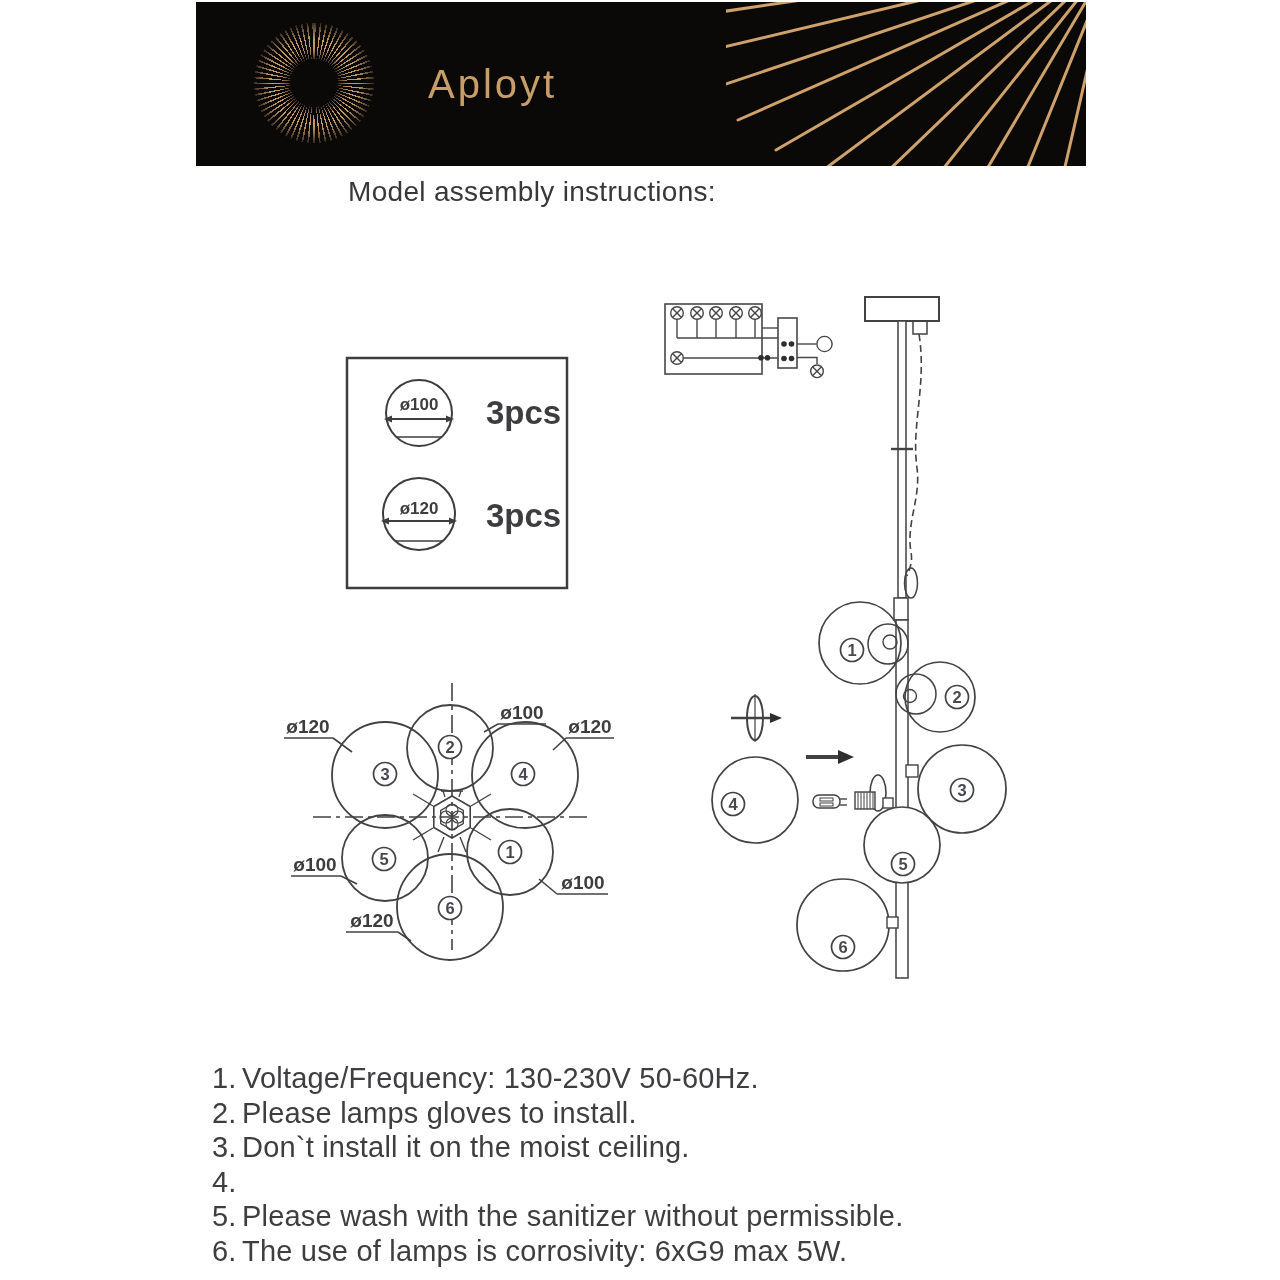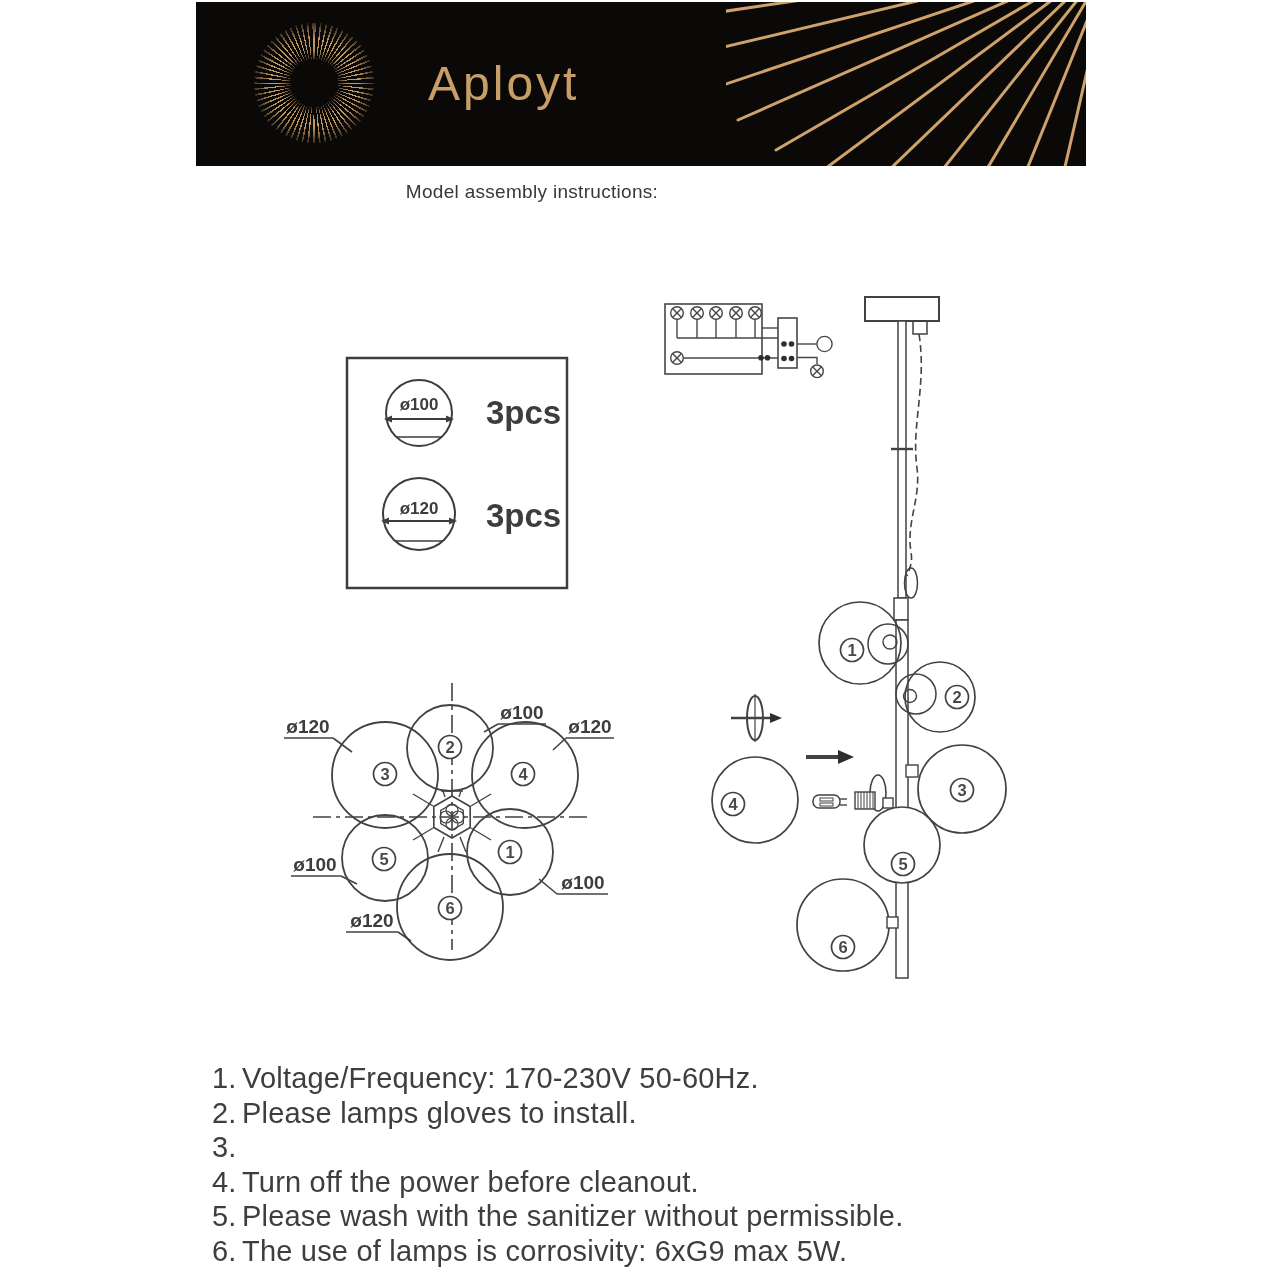--- a/index.html
+++ b/index.html
@@ -9,27 +9,27 @@
   
   .banner { position:absolute; left:196px; top:2px; width:890px; height:164px;
             background:#0b0908; overflow:hidden; }
   .sunburst { position:absolute; left:58px; top:21px; width:120px; height:120px; }
   .sunburst-rays { position:absolute; inset:0; border-radius:50%;
             background:repeating-conic-gradient(#c49a64 0deg 1.7deg, rgba(0,0,0,0) 1.7deg 5.6deg); }
   .sunburst-fade { position:absolute; inset:-10px; border-radius:50%;
             background:radial-gradient(circle, rgba(11,9,8,0) 0 44%, #0b0908 66%); }
   .sunburst-core { position:absolute; left:36px; top:36px; width:48px; height:48px;
             border-radius:50%; background:#0b0908; box-shadow:0 0 10px 4px rgba(11,9,8,.95); }
-  .brand { position:absolute; left:232px; top:50px; font-size:48px; line-height:64px;
+  .brand { position:absolute; left:232px; top:50px; font-size:40px; line-height:64px;
             color:#c89e68; letter-spacing:3px; font-weight:400; }
   .corner-rays { position:absolute; right:0; top:0; }
 
   
   .title-block { position:absolute; left:0; top:173px; width:1064px; text-align:center;
-            color:#38383b; font-size:19px; line-height:37px; letter-spacing:.3px; }
+            color:#38383b; font-size:28px; line-height:37px; letter-spacing:.3px; }
 
   
   .diagram-svg { position:absolute; left:0; top:280px; }
 
   
   .instructions { position:absolute; left:212px; top:1061px; color:#3e3e41;
             font-size:29px; letter-spacing:.2px; }
   .instr-row { display:flex; line-height:34.6px; }
   .instr-num { flex:0 0 30px; width:30px; }
 </style>
@@ -268,32 +268,32 @@
         <text x="903" y="870" text-anchor="middle" font-size="16.5" font-weight="bold" fill="#46484f" stroke="none" font-family="Liberation Sans, sans-serif">5</text>
         <circle cx="843" cy="947" r="11.5" fill="#ffffff" stroke-width="1.7"></circle>
         <text x="843" y="953" text-anchor="middle" font-size="16.5" font-weight="bold" fill="#46484f" stroke="none" font-family="Liberation Sans, sans-serif">6</text>
       </g>
     </g>
   </svg>
 
   <div class="instructions">
     <div class="instr-row">
       <span class="instr-num">1.</span>
-      <span class="instr-text">Voltage/Frequency: 170-230V 50-60Hz.</span>
+      <span class="instr-text">Voltage/Frequency: 130-230V 50-60Hz.</span>
     </div>
     <div class="instr-row">
       <span class="instr-num">2.</span>
       <span class="instr-text">Please lamps gloves to install.</span>
     </div>
     <div class="instr-row">
       <span class="instr-num">3.</span>
+      <span class="instr-text">Don`t install it on the moist ceiling.</span>
     </div>
     <div class="instr-row">
       <span class="instr-num">4.</span>
-      <span class="instr-text">Turn off the power before cleanout.</span>
     </div>
     <div class="instr-row">
       <span class="instr-num">5.</span>
       <span class="instr-text">Please wash with the sanitizer without permissible.</span>
     </div>
     <div class="instr-row">
       <span class="instr-num">6.</span>
       <span class="instr-text">The use of lamps is corrosivity: 6xG9 max 5W.</span>
     </div>
   </div>

